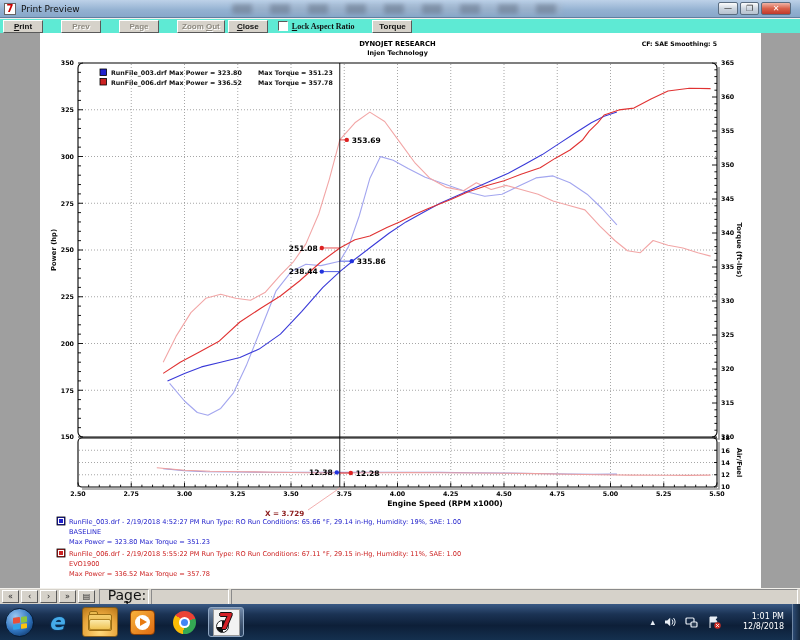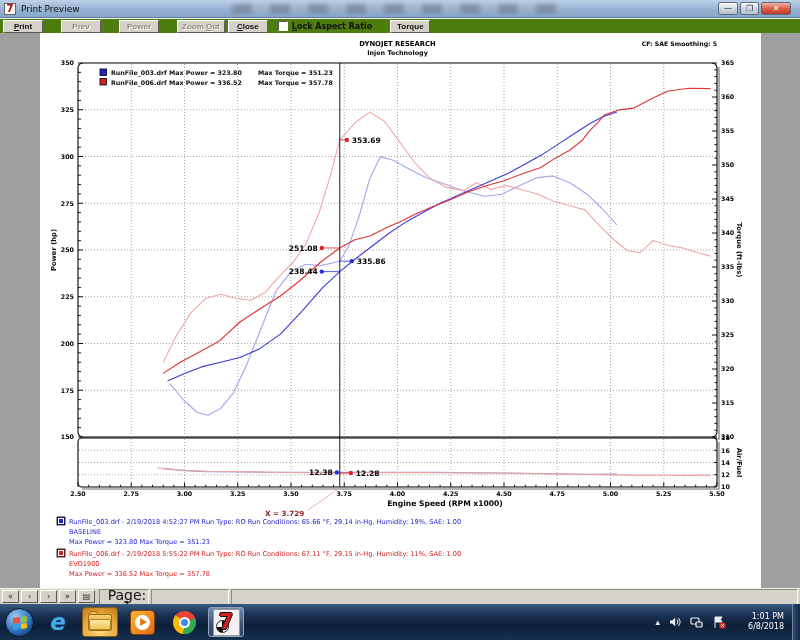--- a/index.html
+++ b/index.html
@@ -19,28 +19,28 @@
     filter:blur(2px); }
   .winctl { position:absolute; top:2px; height:13px; border:1px solid #5a6c80; border-radius:2px;
     background:linear-gradient(#fdfdfd,#cdd6e0 50%,#b6c2cf); color:#333; font-size:8px; line-height:11px;
     text-align:center; }
   #btn-min { left:718px; width:20px; }
   #btn-restore { left:740px; width:19px; }
   #btn-close { left:761px; width:30px; background:linear-gradient(#f0b4a6,#d9614a 50%,#c0392b);
     color:#fff; font-weight:bold; }
 
   
-  #toolbar { position:absolute; left:0; top:18px; width:800px; height:15px; background:#4d7c0f;
+  #toolbar { position:absolute; left:0; top:18px; width:800px; height:15px; background:#5eead4;
     border-top:1px solid #f3f1ec; display:flex; align-items:center; }
   .tbtn { height:13px; margin-left:3px; padding:0 4px; min-width:40px; background:#d6d2ca;
     border:1px solid; border-color:#ffffff #5a5a5a #5a5a5a #ffffff; font-size:8px; font-weight:bold;
     text-align:center; line-height:11px; color:#111; }
   .tbtn.disabled { color:#8d897f; text-shadow:1px 1px 0 #fff;margin-left:18px; }
   .tbtn u { text-decoration:underline; }
-  #chk-wrap { display:flex; align-items:center; margin-left:10px; }
+  #chk-wrap { display:flex; align-items:center; margin-left:10px;font-family:Liberation Serif, serif; }
   #chk-box { width:10px; height:10px; background:#fff; border:1px solid;
     border-color:#5a5a5a #ffffff #ffffff #5a5a5a; }
   #chk-label { font-size:8px; font-weight:bold; margin-left:4px; color:#111; }
   #chk-label u { text-decoration:underline; }
   #btn-options { margin-left:18px; }
 
   
   #preview { position:absolute; left:0; top:33px; width:800px; height:555px; background:#9f9f9f; }
   #page { position:absolute; left:40px; top:0; width:721px; height:555px; background:#ffffff; }
   #page svg { display:block; }
@@ -117,21 +117,21 @@
     <div id="title-redacted"></div>
     <div id="btn-min" class="winctl">—</div>
     <div id="btn-restore" class="winctl">❐</div>
     <div id="btn-close" class="winctl">✕</div>
   </div>
 
   <div id="toolbar">
     <span id="toolbar-buttons" style="display:flex;">
         <button class="tbtn"><u>P</u>rint</button>
         <button class="tbtn disabled">Prev</button>
-        <button class="tbtn disabled">Power</button>
+        <button class="tbtn disabled">Page</button>
         <button class="tbtn disabled">Zoom <u>O</u>ut</button>
         <button class="tbtn"><u>C</u>lose</button>
       </span>
     <span id="chk-wrap">
       <span id="chk-box"></span>
       <span id="chk-label"><u>L</u>ock Aspect Ratio</span>
     </span>
     <button id="btn-options" class="tbtn">Torque</button>
   </div>
 
@@ -522,18 +522,18 @@
       </span>
       <span class="tray-ic">
         <svg width="13" height="13" viewBox="0 0 13 13">
             <path d="M2,1 v11 M2,1 h7 l-1.5,2.5 L9,6 H2" fill="#e8eef5" stroke="#e8eef5" stroke-width="1"></path>
             <circle cx="9.5" cy="9.5" r="3.2" fill="#d03028"></circle>
             <path d="M8.2,8.2 l2.6,2.6 M10.8,8.2 l-2.6,2.6" stroke="#fff" stroke-width="1"></path>
           </svg>
       </span>
       <div id="tray-clock">
         <div>1:01 PM</div>
-        <div>6/8/2018</div>
+        <div>12/8/2018</div>
       </div>
       <div id="show-desktop"></div>
     </div>
   </div>
 </div>
 
 </body></html>

